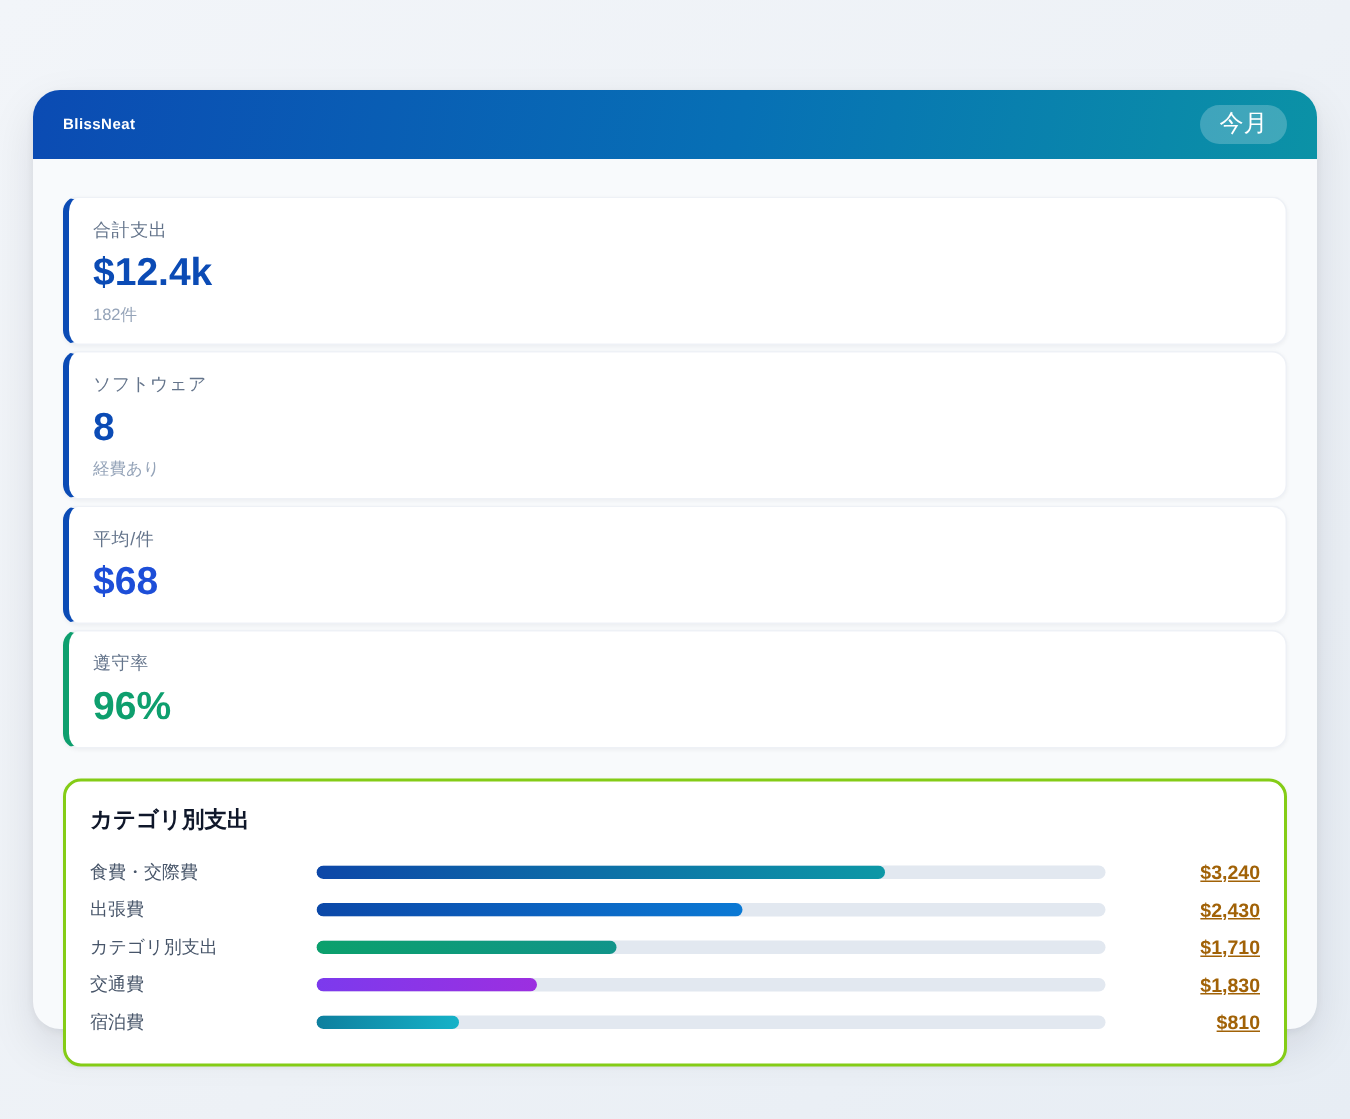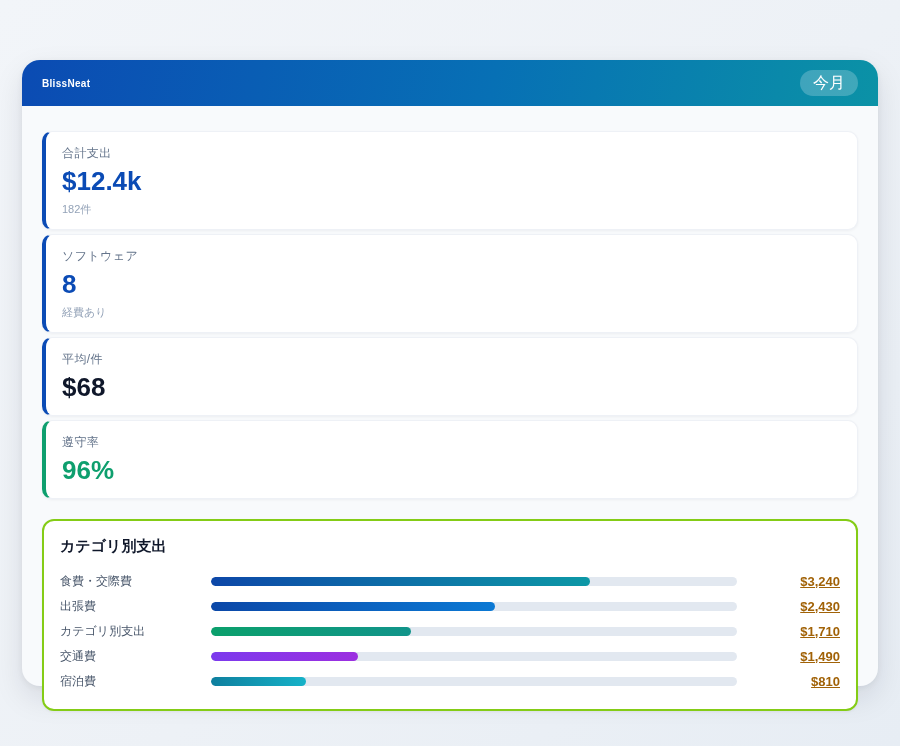--- a/index.html
+++ b/index.html
@@ -140,21 +140,21 @@
     </div>
 
     <div class="stat-card" style="border-left-color: rgb(11, 75, 181);">
       <div class="stat-label">ソフトウェア</div>
       <div class="stat-value" style="color: rgb(11, 75, 181);">8</div>
       <div class="stat-sub">経費あり</div>
     </div>
 
     <div class="stat-card" style="border-left-color: rgb(11, 75, 181);">
       <div class="stat-label">平均/件</div>
-      <div class="stat-value" style="color: #0f172a;">$68</div>
+      <div class="stat-value" style="color: #1d4ed8;">$68</div>
     </div>
 
     <div class="stat-card" style="border-left-color: rgb(14, 159, 110);">
       <div class="stat-label">遵守率</div>
       <div class="stat-value" style="color: rgb(14, 159, 110);">96%</div>
     </div>
 
     <div class="category-card">
       <div class="category-title">カテゴリ別支出</div>
 
@@ -180,21 +180,21 @@
           <div class="bar-fill" style="width: 38%; background: linear-gradient(90deg, rgb(11, 160, 108), rgb(17, 148, 138));"></div>
         </div>
         <div class="category-amount">$1,710</div>
       </div>
 
       <div class="category-row">
         <div class="category-label">交通費</div>
         <div class="bar-track" style="background: rgb(226, 232, 240);">
           <div class="bar-fill" style="width: 28%; background: linear-gradient(90deg, rgb(124, 58, 237), rgb(156, 47, 224));"></div>
         </div>
-        <div class="category-amount">$1,490</div>
+        <div class="category-amount">$1,830</div>
       </div>
 
       <div class="category-row">
         <div class="category-label">宿泊費</div>
         <div class="bar-track" style="background: rgb(226, 232, 240);">
           <div class="bar-fill" style="width: 18%; background: linear-gradient(90deg, rgb(14, 127, 158), rgb(22, 178, 200));"></div>
         </div>
         <div class="category-amount">$810</div>
       </div>
 

